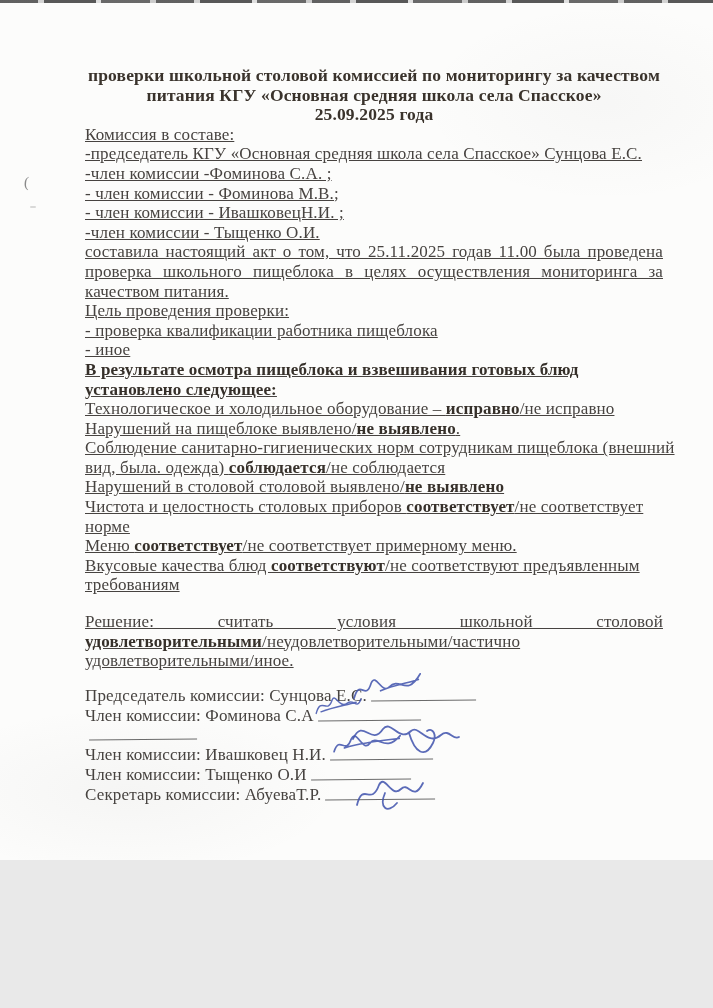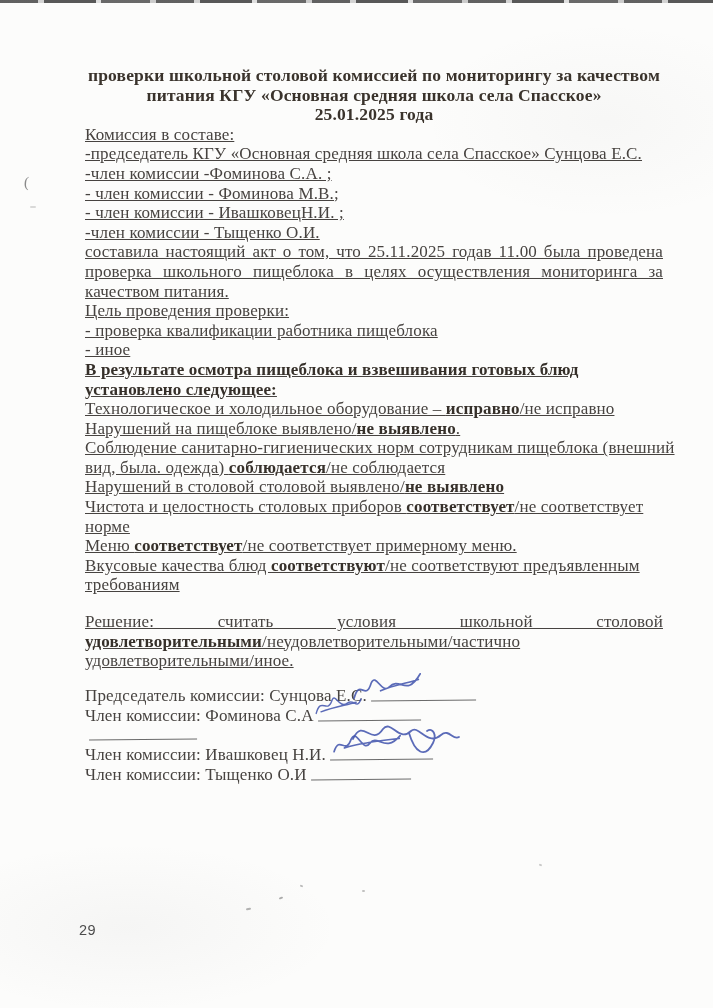--- a/index.html
+++ b/index.html
@@ -3,21 +3,21 @@
 <meta charset="utf-8">
 <style>
   html,body{margin:0;padding:0;}
   body{
     width:713px;height:1008px;
     background:#e9e9e9;
     font-family:"Liberation Serif", serif;
   }
   .page{
     position:relative;
-    width:713px;height:1008px;
+    width:713px;height:860px;
     background:#fcfcfb;
     background-image:
       radial-gradient(ellipse 300px 120px at 18% 92%, rgba(120,120,120,0.05), transparent 70%),
       radial-gradient(ellipse 260px 140px at 85% 12%, rgba(120,120,120,0.04), transparent 70%);
     overflow:hidden;
     color:#474340;
     border-right:1px solid #dcdcda;
   }
   .scan-edge-top{
     position:absolute;top:0;left:0;width:713px;height:3px;
@@ -67,21 +67,21 @@
 </style>
 </head>
 <body>
 
 <div class="page">
   <div class="scan-edge-top"></div>
 
   <div class="content">
     <div class="tline">проверки школьной столовой комиссией по мониторингу за качеством</div>
     <div class="tline">питания КГУ «Основная средняя школа села Спасское»</div>
-    <div class="tline">25.01.2025 года</div>
+    <div class="tline">25.09.2025 года</div>
 
     <div>
         <div class="line"><span>Комиссия в составе:</span></div>
         <div class="line"><span>-председатель КГУ «Основная средняя школа села Спасское» Сунцова Е.С.</span></div>
         <div class="line"><span>-член комиссии -Фоминова С.А. ;</span></div>
         <div class="line"><span>- член комиссии - Фоминова М.В.;</span></div>
         <div class="line"><span>- член комиссии - ИвашковецН.И. ;</span></div>
         <div class="line"><span>-член комиссии - Тыщенко О.И.</span></div>
         <div class="line j"><span>составила настоящий акт о том, что 25.11.2025 годав 11.00 была проведена</span></div>
         <div class="line j"><span>проверка школьного пищеблока в целях осуществления мониторинга за</span></div>
@@ -120,20 +120,23 @@
         <div class="sigrow"><span>Член комиссии: Фоминова С.А</span><span class="sigline" style="width: 103px;"></span><svg class="sig-svg" width="64" height="30" viewBox="0 0 80 36" style="left: 228px; top: -14px;">
             <path d="M4,26 C10,4 18,28 24,9 C28,0 33,21 43,13 C51,7 55,22 60,8 M10,24 C26,18 40,16 54,12" stroke="#4456ae" stroke-width="1.8" opacity="0.88"></path>
           </svg></div>
         <div class="sigrow"><span class="sigline" style="width: 108px;"></span><svg class="sig-svg" width="116" height="48" viewBox="0 0 116 48" style="left: 262px; top: -12px;">
             <path d="M6,26 C16,4 24,34 36,16 C44,6 52,30 64,18 C72,11 80,34 94,22 C102,15 106,28 112,24 M62,20 C68,40 78,46 86,30 C90,22 86,14 80,18" stroke="#4456ae" stroke-width="1.8" opacity="0.88"></path>
           </svg></div>
         <div class="sigrow"><span>Член комиссии: Ивашковец Н.И.</span><span class="sigline" style="width: 103px;"></span><svg class="sig-svg" width="92" height="34" viewBox="0 0 80 36" style="left: 238px; top: -16px;">
             <path d="M3,24 C9,6 15,28 21,11 C27,-2 33,26 41,15 C49,5 57,26 73,7 M14,20 C34,14 54,12 72,10" stroke="#4456ae" stroke-width="1.8" opacity="0.88"></path>
           </svg></div>
         <div class="sigrow"><span>Член комиссии: Тыщенко О.И</span><span class="sigline" style="width: 100px;"></span></div>
+        <div class="sigrow"><span>Секретарь комиссии: АбуеваТ.Р.</span><span class="sigline" style="width: 110px;"></span><svg class="sig-svg" width="80" height="44" viewBox="0 0 80 36" style="left: 264px; top: -16px;">
+            <path d="M8,32 C14,8 22,34 30,12 C36,0 42,26 52,16 C60,8 64,30 74,10 M36,20 C30,34 38,42 48,30" stroke="#4456ae" stroke-width="1.8" opacity="0.88"></path>
+          </svg></div>
       </div>
   </div>
 
   <div class="margin-mark">(</div>
   <div class="page-number">29</div>
 
   <div class="speck s1"></div>
   <div class="speck s2"></div>
   <div class="speck s3"></div>
   <div class="speck s4"></div>

